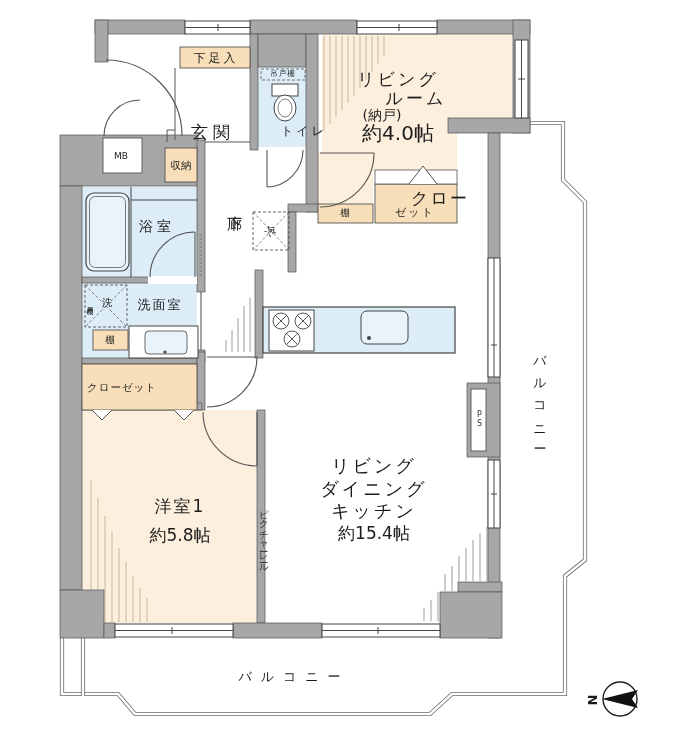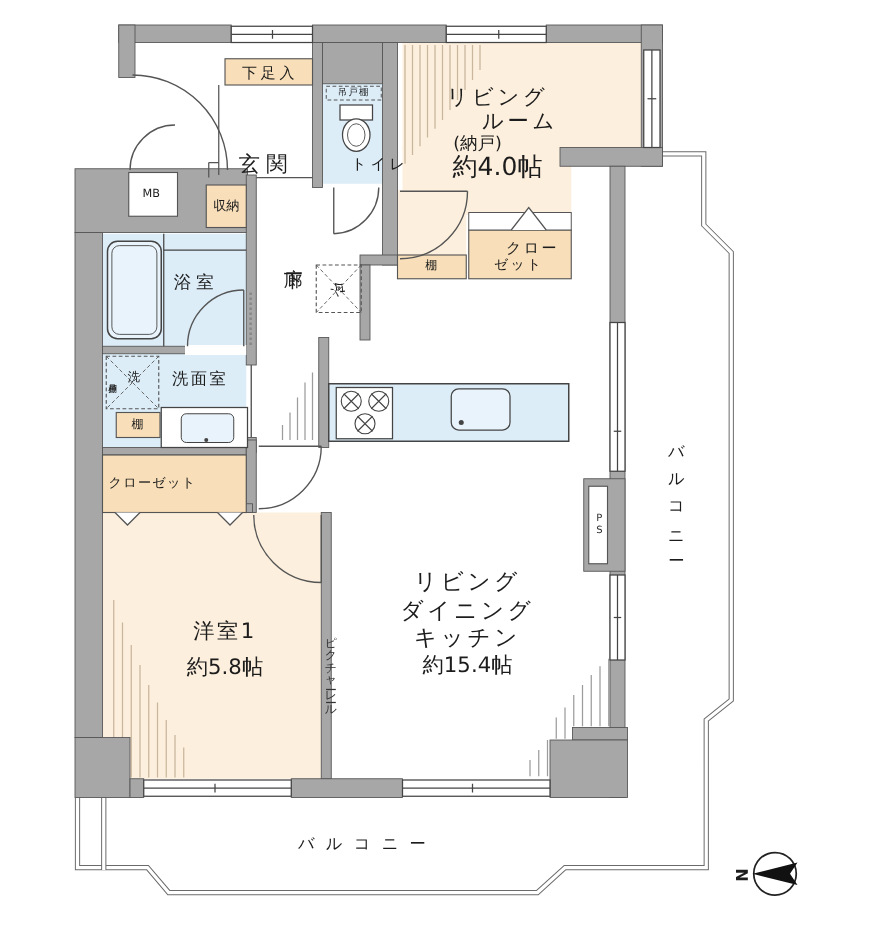--- a/index.html
+++ b/index.html
@@ -216,21 +216,21 @@
 <div class="lbl" style="left:398px;top:79px;font-size:17px;letter-spacing:3px;">リビング</div>
 <div class="lbl" style="left:398px;top:98px;font-size:17px;letter-spacing:3px;margin-left:18px;">ルーム</div>
 <div class="lbl" style="left:382px;top:115px;font-size:14px;">(納戸)</div>
 <div class="lbl" style="left:398px;top:133px;font-size:20px;">約4.0帖</div>
 <div class="lbl" style="left:121px;top:156px;font-size:9px;">MB</div>
 <div class="lbl" style="left:181px;top:165px;font-size:10.5px;">収納</div>
 <div class="lbl" style="left:157px;top:226px;font-size:14px;letter-spacing:4px;">浴室</div>
 <div class="lbl vert" style="left:234px;top:206px;font-size:15px;letter-spacing:3px;">廊下</div>
 <div class="lbl rot45" style="left:271px;top:231px;font-size:11px;">冷</div>
 <div class="lbl" style="left:345px;top:213px;font-size:9.5px;">棚</div>
-<div class="lbl" style="left:426px;top:198px;font-size:12px;letter-spacing:2px;">クロー</div>
+<div class="lbl" style="left:440px;top:198px;font-size:17px;letter-spacing:2px;">クロー</div>
 <div class="lbl" style="left:415px;top:212px;font-size:11px;letter-spacing:2px;">ゼット</div>
 <div class="lbl vert" style="left:89px;top:302px;font-size:7px;">吊戸棚</div>
 <div class="lbl" style="left:107px;top:303px;font-size:10px;">洗</div>
 <div class="lbl" style="left:160px;top:304px;font-size:13px;letter-spacing:2px;">洗面室</div>
 <div class="lbl" style="left:110px;top:340px;font-size:9.5px;">棚</div>
 <div class="lbl" style="left:122px;top:387px;font-size:10.5px;letter-spacing:1px;text-align:right;">クローゼット</div>
 <div class="lbl" style="left:180px;top:506px;font-size:17px;letter-spacing:2px;">洋室1</div>
 <div class="lbl" style="left:180px;top:535px;font-size:17px;">約5.8帖</div>
 <div class="lbl" style="left:374px;top:466px;font-size:18px;letter-spacing:3px;">リビング</div>
 <div class="lbl" style="left:374px;top:489px;font-size:18px;letter-spacing:3px;text-align:center;">ダイニング</div>

